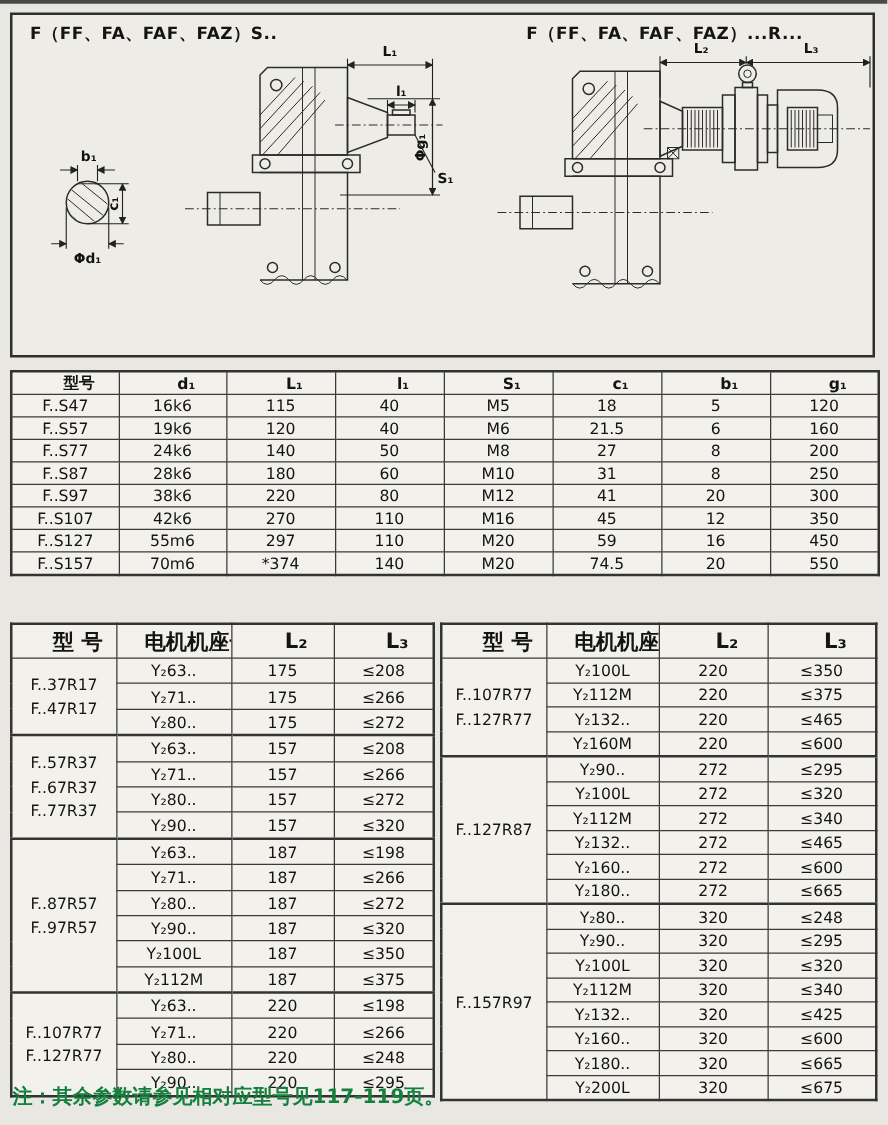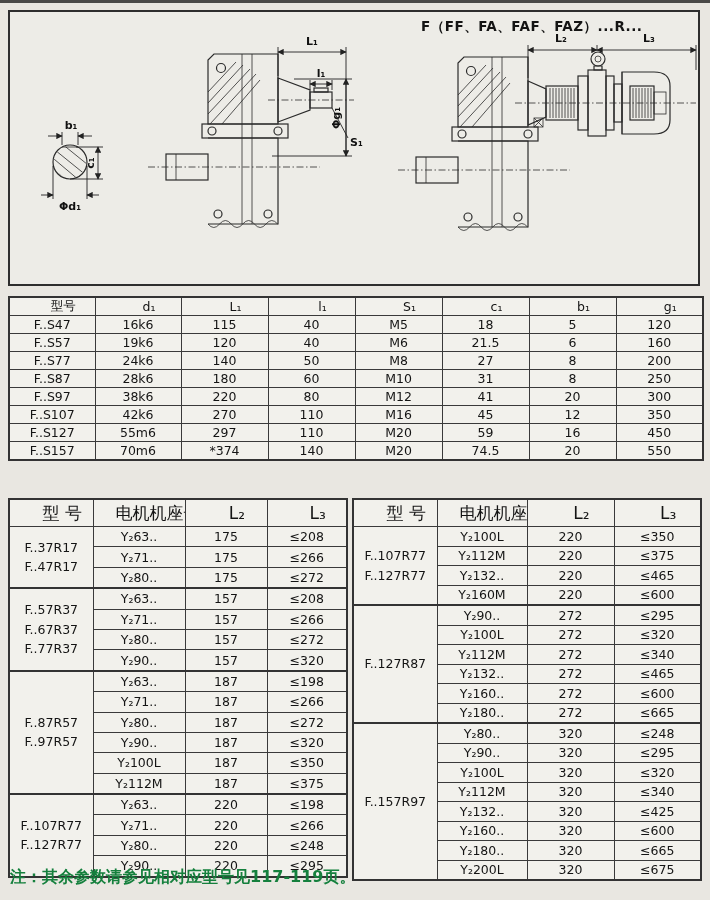--- a/index.html
+++ b/index.html
@@ -19,38 +19,39 @@
   .title.right{left:368px;top:6px;margin-left:43px;}
   svg{position:absolute;left:0;top:0;}
   .ln{stroke:#2b2b2b;stroke-width:1.2;fill:none;}
   .thin{stroke-width:.8;}
   .dim{stroke:#222;stroke-width:.9;fill:none;}
   .cl{stroke-dasharray:7 2.5 1.5 2.5;stroke-width:.8;}
   .dlab{font:bold 11px "DejaVu Sans","Liberation Sans",sans-serif;fill:#111;}
   table{border-collapse:collapse;table-layout:fixed;background:#f2f1ec;}
   th,td{border:1px solid #3a3a3a;text-align:center;vertical-align:middle;padding:0;
         font-size:12.5px;color:#141414;overflow:hidden;white-space:nowrap;}
-  th{font-weight:normal;padding-left:22px;}
+  th{font-weight:bold;padding-left:22px;}
   .t1{position:absolute;left:8px;top:296px;width:694px;border:2px solid #333;}
   .t1 th,.t1 td{height:17px;}
   .t2{position:absolute;left:8px;top:498px;width:338px;border:2px solid #333;}
   .t3{position:absolute;left:352px;top:498px;width:348px;border:2px solid #333;}
   .t2 th,.t3 th{height:26px;font-size:17px;}
   .t2 td{height:19.4px;}
   .t3 td{height:18.5px;}
   tr.gsep td{border-top:2px solid #333;}
   .model-cell{font-size:12.5px;line-height:1.55;}
   .note{position:absolute;left:10px;top:867px;font-size:16px;font-weight:bold;color:#15803d;}
 </style>
 </head>
 <body>
 
 <div class="top-edge"></div>
 
 <div class="panel">
+  <div class="title left">F（FF、FA、FAF、FAZ）S..</div>
   <div class="title right">F（FF、FA、FAF、FAZ）...R...</div>
 
   <svg width="692" height="272" viewBox="0 0 692 272">
     <defs>
       <marker id="arr" viewBox="0 0 10 10" refX="9" refY="5" markerWidth="7" markerHeight="7" orient="auto-start-reverse">
         <path d="M0,0 L10,5 L0,10 Z" fill="#222"></path>
       </marker>
       <clipPath id="cs">
           <circle cx="60" cy="150" r="16"></circle>
         </clipPath>

